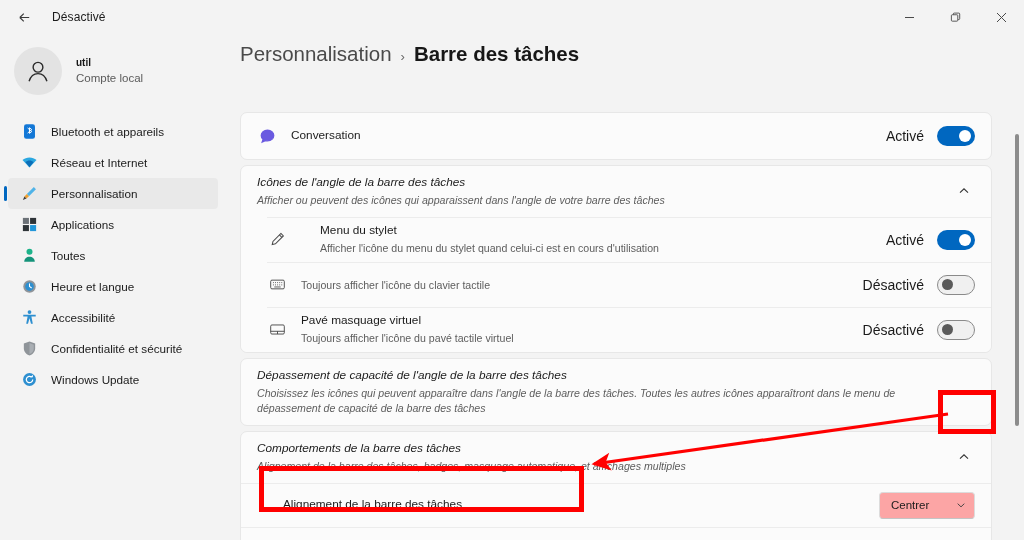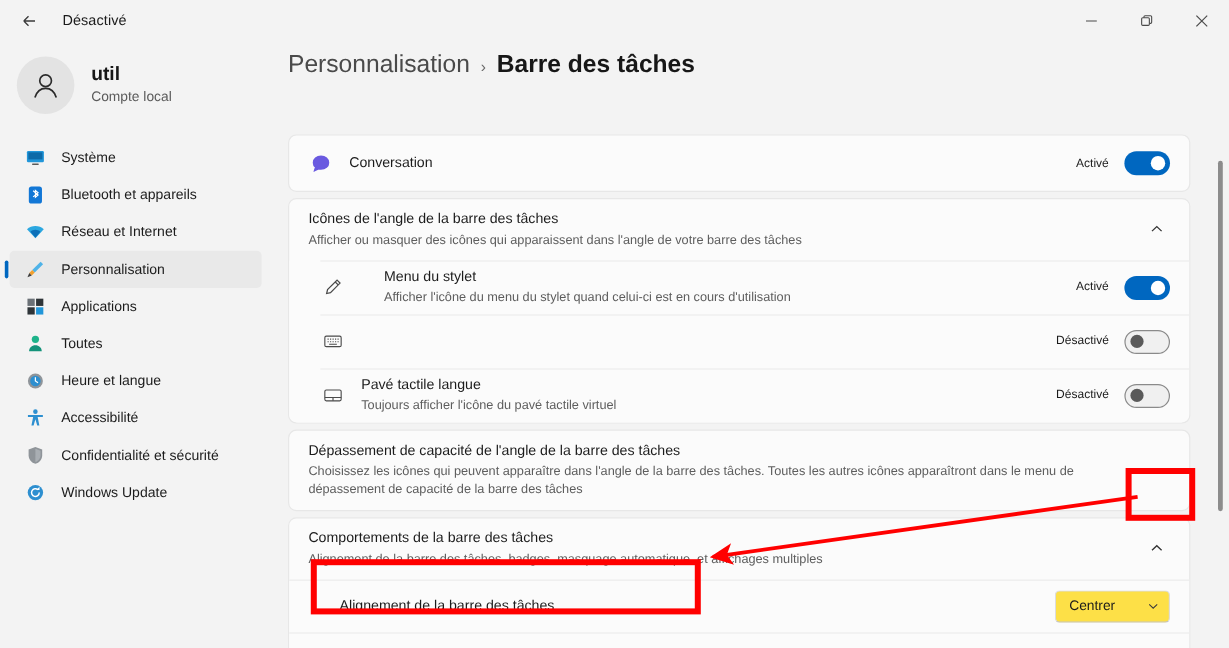--- a/index.html
+++ b/index.html
@@ -39,21 +39,21 @@
     background: #f3f3f3;
   }
   .account {
     display: flex; align-items: center; height: 58px; margin: 8px 0 0 14px;
   }
   .avatar {
     width: 48px; height: 48px; border-radius: 50%; background: #e3e3e3;
     display: flex; align-items: center; justify-content: center; flex: none;
   }
   .acct-text { margin-left: 14px; line-height: 1.28; }
-  .acct-name { font-size: 16px; font-weight: bold; color: #171717; }
+  .acct-name { font-size: 10px; font-weight: bold; color: #171717; }
   .acct-sub { font-size: 11.5px; color: #5b5b5b; margin-top: 1px; text-align: right; }
 
   .searchbox {
     position: relative; margin: 16px 0 0 14px; width: 196px; height: 28px;
     background: #fbfbfb; border: 1px solid #dcdcdc; border-bottom: 1px solid #9c9c9c;
     border-radius: 4px; display: flex; align-items: center;
   }
   .searchbox .ph {
     font-size: 11.5px; color: #5d5d5d; margin-left: 10px; flex: 1;
     white-space: nowrap; overflow: hidden;
@@ -98,48 +98,48 @@
   .row {
     display: flex; align-items: center; min-height: 46px; padding: 0 16px;
   }
   .row-main { flex: 1; min-width: 0; }
   .row-title { font-size: 11.8px; color: #1b1b1b; line-height: 1.35; }
   .row-sub { font-size: 10.6px; color: #5d5d5d; line-height: 1.42; margin-top: 2px; }
   .row-icon { width: 20px; height: 20px; margin-right: 14px; flex: none;
               display: flex; align-items: center; justify-content: center; }
 
   .row-right { display: flex; align-items: center; gap: 13px; flex: none; margin-left: 12px; }
-  .toggle-label { font-size: 10px; color: #1b1b1b; }
+  .toggle-label { font-size: 14px; color: #1b1b1b; }
 
   .toggle { width: 38px; height: 20px; border-radius: 10px; position: relative; flex: none; }
   .toggle.on { background: #0067c0; }
   .toggle.off { background: #f0f0f0; border: 1px solid #8a8a8a; }
   .toggle .knob { position: absolute; border-radius: 50%; }
   .toggle.on .knob { width: 12px; height: 12px; background: #fff; top: 4px; right: 4px; }
   .toggle.off .knob { width: 11px; height: 11px; background: #5a5a5a; top: 3.5px; left: 4px; }
 
   .chev { width: 30px; height: 30px; display: flex; align-items: center; justify-content: center;
           color: #333; flex: none; }
 
-  .expander-head { display: flex; align-items: center; min-height: 50px; padding: 9px 12px 9px 16px; }
+  .expander-head { display: flex; align-items: center; min-height: 50px; padding: 9px 12px 9px 16px; font-style: italic; }
 
   .sub-wrap { background: #fbfbfb; border-radius: 0 0 7px 7px; }
   .sub-row {
     display: flex; align-items: center; min-height: 45px;
     margin-left: 26px; margin-right: 0; padding: 4px 16px 4px 0;
     border-top: 1px solid #ececec;
   }
   .sub-row:first-child { border-top: 1px solid #ececec; gap: 19px; }
 
   .chk-row { display: flex; align-items: center; min-height: 43px; padding: 0 16px 0 42px;
              border-top: 1px solid #ececec; }
 
   .combo {
     min-width: 96px; height: 27px; border: 1px solid #dcdcdc; border-bottom-color: #c4c4c4;
-    background: #fde047; border-radius: 4px; display: flex; align-items: center;
+    background: #fca5a5; border-radius: 4px; display: flex; align-items: center;
     padding: 0 8px 0 11px; justify-content: space-between; flex: none;
   }
   .combo-val { font-size: 11.5px; color: #1b1b1b; }
   .combo .cicon { color: #3c3c3c; display: flex; }
 
   
   .scrollbar { position: absolute; right: 5px; top: 100px; width: 4px; height: 390px; }
   .scroll-thumb { position: absolute; left: 0; top: 0; width: 4px; height: 292px;
                   background: #8c8c8c; border-radius: 2px; }
 
@@ -195,30 +195,20 @@
       </div>
       <div class="acct-text">
         <div class="acct-name">util</div>
         <div class="acct-sub">Compte local</div>
       </div>
     </div>
 
 
     <div class="navlist">
 
-      <div class="navitem">
-        <span class="navicon">
-          <svg width="17" height="17" viewBox="0 0 18 18">
-              <rect x="1.5" y="3" width="15" height="10" rx="1.2" fill="#2196d9"></rect>
-              <rect x="2.8" y="4.2" width="12.4" height="6.2" fill="#0d6aa8"></rect>
-              <rect x="6" y="14" width="6" height="1.3" rx=".6" fill="#5a5a5a"></rect>
-            </svg>
-        </span>
-        <span class="navlabel">Système</span>
-      </div>
 
       <div class="navitem">
         <span class="navicon">
           <svg width="17" height="17" viewBox="0 0 18 18">
               <rect x="3.2" y="1.4" width="11.6" height="15.2" rx="2.4" fill="#1277d6"></rect>
               <path d="M7 5.3l4.4 3.7L9 11V5l2.4 2-4.4 3.7" fill="none" stroke="#fff" stroke-width="1"></path>
             </svg>
         </span>
         <span class="navlabel">Bluetooth et appareils</span>
       </div>
@@ -338,21 +328,21 @@
                 <span class="knob"></span>
               </span>
           </div>
         </div>
       </div>
 
       <div class="card">
         <div class="expander-head">
           <div class="row-main">
             <div class="row-title">Icônes de l'angle de la barre des tâches</div>
-            <div class="row-sub">Afficher ou masquer des icônes qui apparaissent dans l'angle de votre barre des tâches</div>
+            <div class="row-sub">Afficher ou peuvent des icônes qui apparaissent dans l'angle de votre barre des tâches</div>
           </div>
           <span class="chev">
             <svg width="12" height="12" viewBox="0 0 12 12" fill="none" stroke="currentColor" stroke-width="1.1">
                 <path d="M2 7.6L6 3.8l4 3.8"></path>
               </svg>
           </span>
         </div>
 
         <div class="sub-wrap">
 
@@ -376,38 +366,39 @@
           </div>
 
           <div class="sub-row">
             <span class="row-icon">
               <svg width="17" height="17" viewBox="0 0 18 18" fill="none" stroke="#4a4a4a" stroke-width="1">
                   <rect x="1.8" y="4.4" width="14.4" height="9.2" rx="1.3"></rect>
                   <path d="M4.2 7h1M6.4 7h1M8.6 7h1M10.8 7h1M13 7h1M4.2 9.4h1M6.4 9.4h1M8.6 9.4h1M10.8 9.4h1M13 9.4h1M5.6 11.6h6.8" stroke-width=".9"></path>
                 </svg>
             </span>
             <div class="row-main">
+              <div class="row-sub">Toujours afficher l'icône du clavier tactile</div>
             </div>
             <div class="row-right">
               <span class="toggle-label">Désactivé</span>
               <span class="toggle off">
                   <span class="knob"></span>
                 </span>
             </div>
           </div>
 
           <div class="sub-row">
             <span class="row-icon">
               <svg width="17" height="17" viewBox="0 0 18 18" fill="none" stroke="#4a4a4a" stroke-width="1">
                   <rect x="1.8" y="4.2" width="14.4" height="9.6" rx="1.3"></rect>
                   <path d="M1.8 10.9h14.4M9 10.9v2.9"></path>
                 </svg>
             </span>
             <div class="row-main">
-              <div class="row-title">Pavé tactile langue</div>
+              <div class="row-title">Pavé masquage virtuel</div>
               <div class="row-sub">Toujours afficher l'icône du pavé tactile virtuel</div>
             </div>
             <div class="row-right">
               <span class="toggle-label">Désactivé</span>
               <span class="toggle off">
                   <span class="knob"></span>
                 </span>
             </div>
           </div>
 

